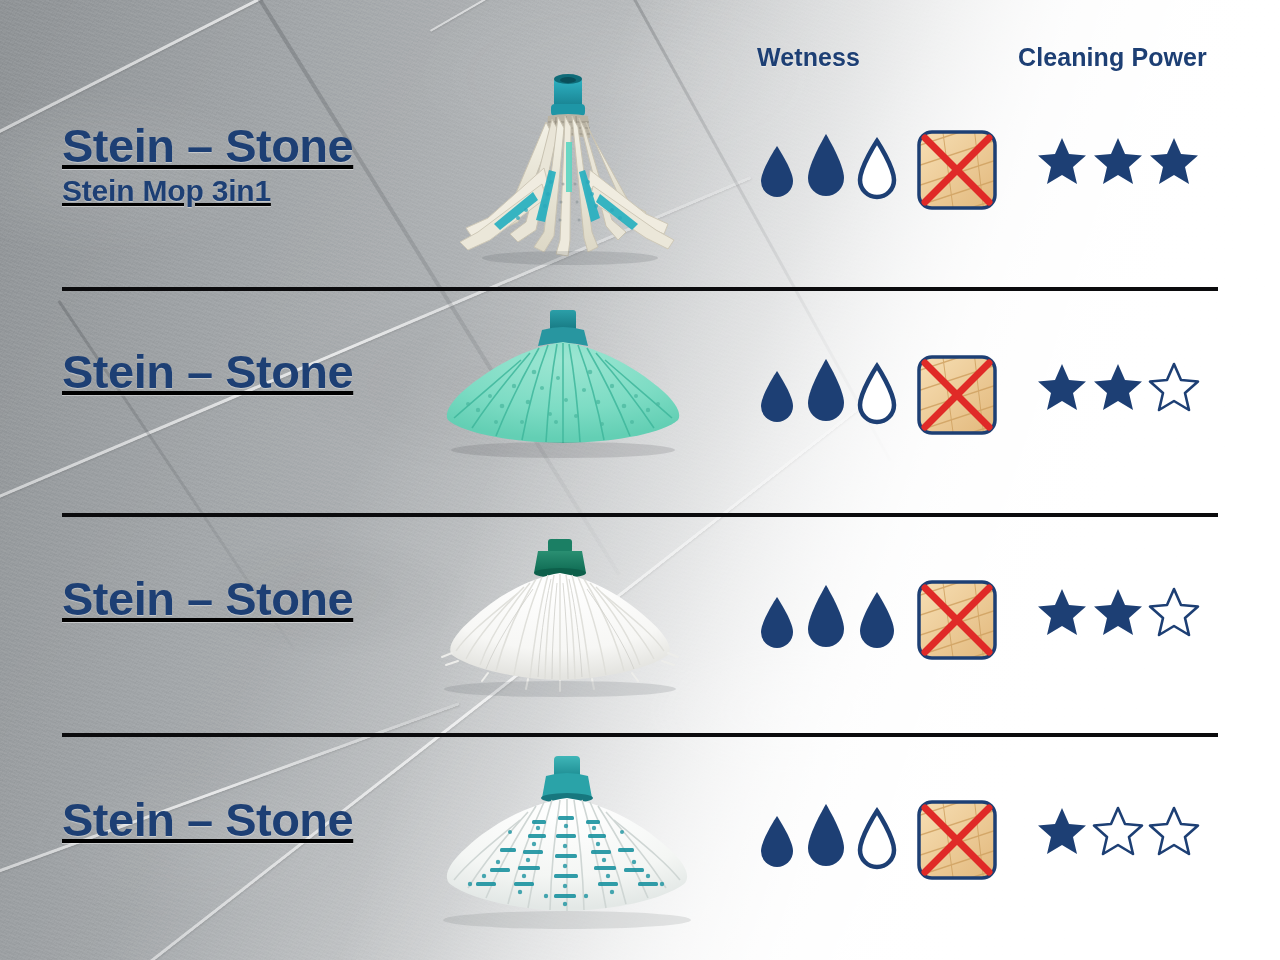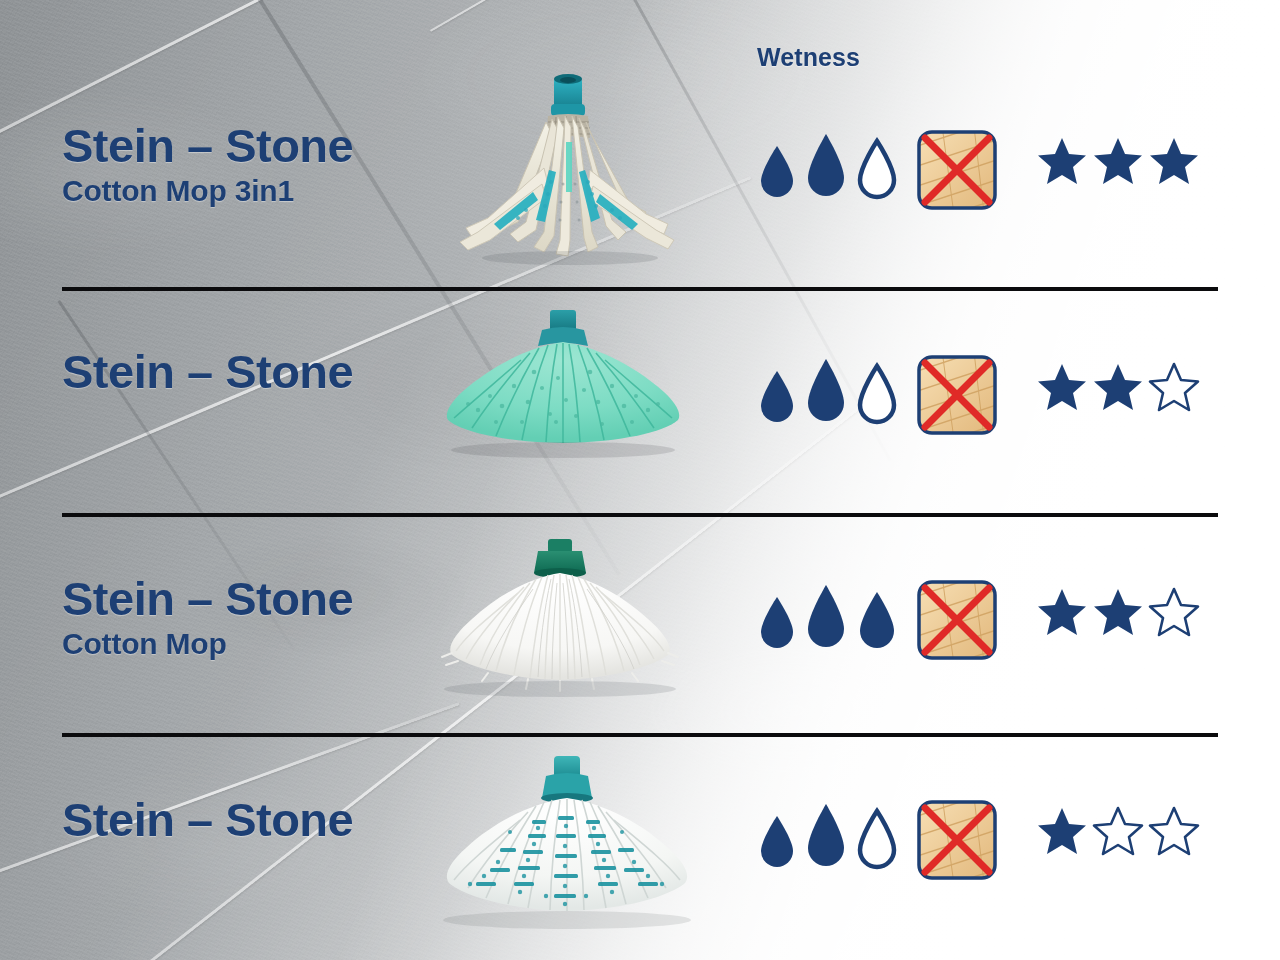--- a/index.html
+++ b/index.html
@@ -103,21 +103,21 @@
   .divider {
     position:absolute;
     left:62px; width:1156px; height:4px;
     background:#0b0b0d;
   }
   #div-1 { top:287px; }
   #div-2 { top:513px; }
   #div-3 { top:733px; }
 
   
-  .name-block { position:absolute; left:62px; }
+  .name-block { position:absolute; left:62px;text-decoration:underline; }
   .row-1 .name-block { top:42px; }
   .row-2 .name-block { top:48px; }
   .row-3 .name-block { top:50px; }
   .row-4 .name-block { top:48px; }
 
   .brand {
     font-size:47px; font-weight:bold; line-height:1.02;
     color:#1d3f74; letter-spacing:-.5px; white-space:nowrap;
     text-shadow:0 1px 1px rgba(255,255,255,.40);
   }
@@ -165,29 +165,30 @@
     <div class="seam dark" style="left:250px; top:-20px; width:700px; height:4px; transform:rotate(58deg);"></div>
     <div class="seam dark" style="left:620px; top:-30px; width:560px; height:3px; transform:rotate(61deg);"></div>
     <div class="seam" style="left:-30px; top:880px; width:520px; height:3px; transform:rotate(-20deg);"></div>
     <div class="seam" style="left:430px; top:30px; width:420px; height:2px; transform:rotate(-30deg);"></div>
     <div class="seam dark" style="left:60px; top:300px; width:420px; height:3px; transform:rotate(56deg);"></div>
 
     <div class="bg-whiteout"></div>
   </div>
 
   <div class="col-head" id="head-wetness">Wetness</div>
+  <div class="col-head" id="head-power">Cleaning Power</div>
 
   <div class="divider" id="div-1"></div>
   <div class="divider" id="div-2"></div>
   <div class="divider" id="div-3"></div>
 
   <div class="row row-1">
     <div class="name-block">
       <div class="brand">Stein – Stone</div>
-      <div class="variant">Cotton Mop 3in1</div>
+      <div class="variant">Stein Mop 3in1</div>
     </div>
 
     <div class="mop-wrap" style="left:448px; top:-8px;">
       <svg class="mop-svg" width="240" height="195" viewBox="0 0 240 195">
         <defs>
           <linearGradient id="m1col" x1="0" y1="0" x2="0" y2="1">
             <stop offset="0" stop-color="#2fb3c4"></stop>
               <stop offset="1" stop-color="#17808f"></stop>
           </linearGradient>
           <linearGradient id="m1strip" x1="0" y1="0" x2="0" y2="1">
@@ -437,21 +438,20 @@
       </svg>
       <svg class="star-svg" width="52" height="50" viewBox="0 0 52 50">
         <polygon points="26,2 33,18 50,19.5 37,31 41,48 26,39 11,48 15,31 2,19.5 19,18" fill="#ffffff" stroke="#1d3f74" stroke-width="2.6" stroke-linejoin="round"></polygon>
       </svg>
     </div>
   </div>
 
   <div class="row row-3">
     <div class="name-block">
       <div class="brand">Stein – Stone</div>
-      <div class="variant">Cotton Mop</div>
     </div>
 
     <div class="mop-wrap" style="left:428px; top:14px;">
       <svg class="mop-svg" width="264" height="180" viewBox="0 0 264 180">
         <defs>
           <linearGradient id="m3c" x1="0" y1="0" x2="0" y2="1">
             <stop offset="0" stop-color="#2a8f72"></stop>
               <stop offset="1" stop-color="#0e6a52"></stop>
           </linearGradient>
           <radialGradient id="m3y" cx="50%" cy="12%" r="85%">

